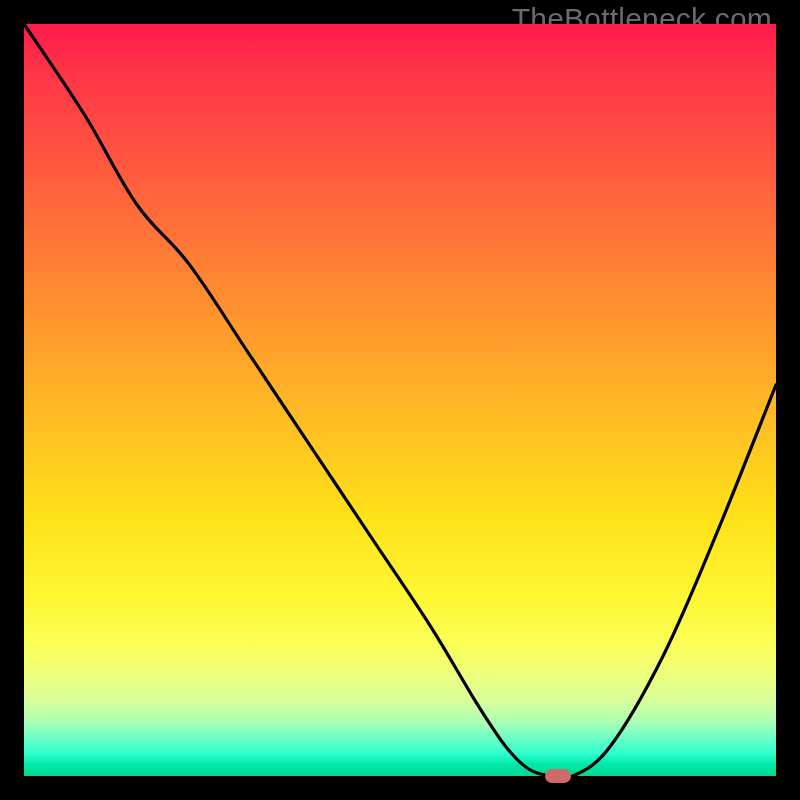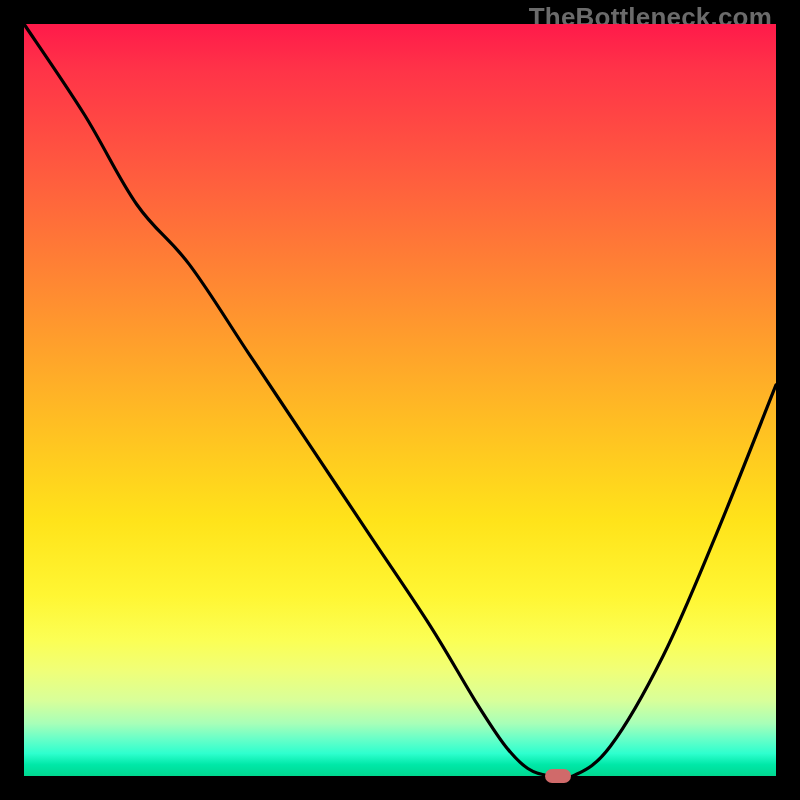--- a/index.html
+++ b/index.html
@@ -39,22 +39,22 @@
       #6affc8 95%,
       #2effce 97%,
       #00e8a8 98.5%,
       #00d890 100%
     );
   }
   .watermark {
     position: absolute;
     top: 2px;
     right: 28px;
-    font-size: 26px;
-    font-weight: 700;
+    font-size: 30px;
+    font-weight: 400;
     color: #6b6b6b;
     letter-spacing: 0.2px;
     user-select: none;
   }
   svg.curve {
     position: absolute;
     left: 0;
     top: 0;
     width: 752px;
     height: 752px;

